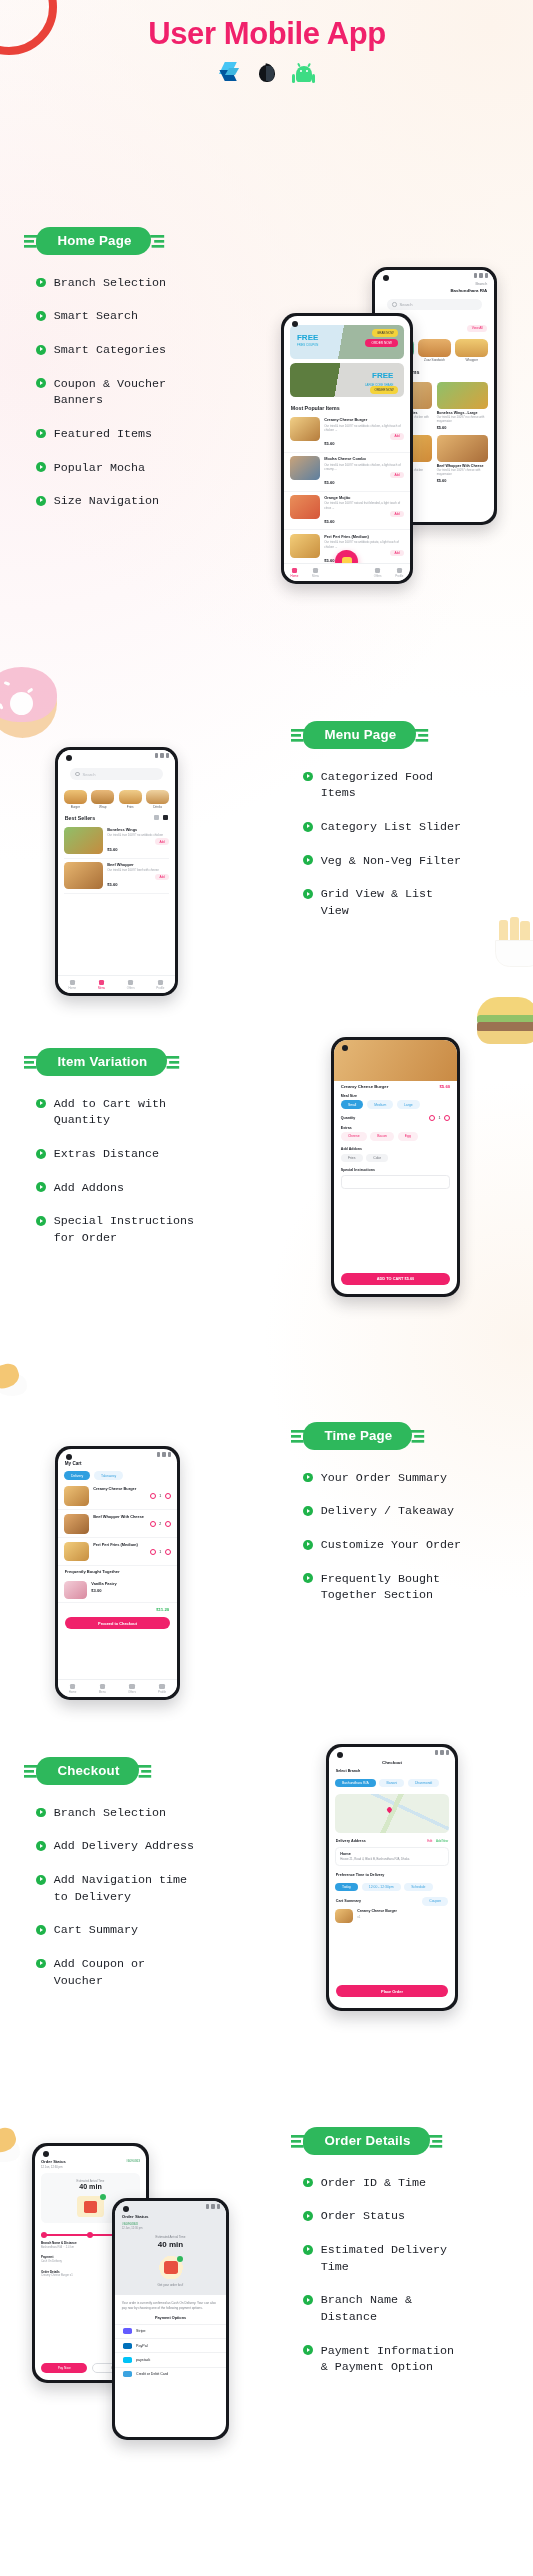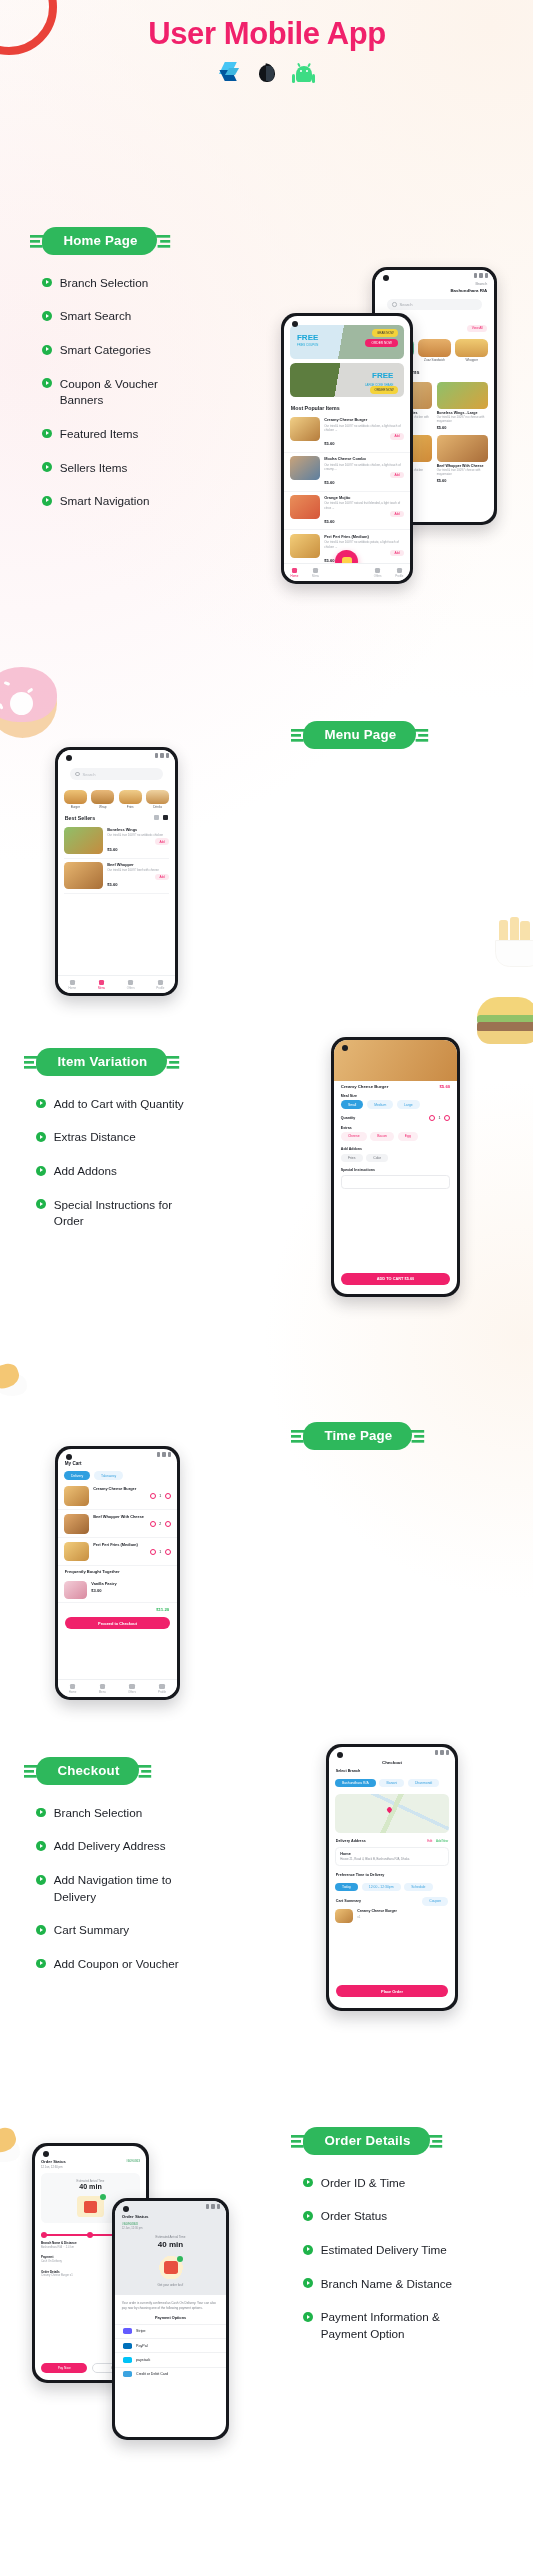--- a/index.html
+++ b/index.html
@@ -133,21 +133,21 @@
     top: 6.2px;
     width: 14.2px; height: 16px;
     background:
       linear-gradient(#2eb85c, #2eb85c) 0 1.8px / 100% 2.7px no-repeat,
       linear-gradient(#2eb85c, #2eb85c) 0 7.1px / 72% 2.7px no-repeat,
       linear-gradient(#2eb85c, #2eb85c) 0 11.6px / 90% 2.7px no-repeat;
   }
   .brush:before { left: -12.5px; }
   .brush:after  { right: -12.5px; transform: scaleX(-1); }
 
-  .feature-list { margin-top: 19.6px; list-style: none; }
+  .feature-list { margin-top: 19.6px; list-style: none; font-family: Liberation Mono, monospace; }
   .feature-item {
     position: relative;
     display: flex;
     align-items: flex-start;
     margin-bottom: 17px;
   }
   .bullet-icon {
     flex: 0 0 auto;
     width: 9.8px; height: 9.8px;
     margin: 2.7px 8px 0 0;
@@ -349,21 +349,21 @@
       <i class="ant" style="left:14.2px; transform:rotate(28deg);"></i>
       <i class="head"></i>
       <i class="eye" style="left:6.2px;"></i>
       <i class="eye" style="left:12.5px;"></i>
       <i class="body2"></i>
       <i class="arm" style="left:-1.8px;"></i>
       <i class="arm" style="left:18.7px;"></i>
     </span>
   </div>
 
-  <div class="feature-col" style="left:42px; top:227px;">
+  <div class="feature-col" style="left:36px; top:227px;">
     <div class="brush">Home Page</div>
     <ul class="feature-list">
       <li class="feature-item">
           <span class="bullet-icon"></span>
           <span class="feature-text">Branch Selection</span>
         </li>
       <li class="feature-item">
           <span class="bullet-icon"></span>
           <span class="feature-text">Smart Search</span>
         </li>
@@ -374,25 +374,25 @@
       <li class="feature-item">
           <span class="bullet-icon"></span>
           <span class="feature-text">Coupon &amp; Voucher Banners</span>
         </li>
       <li class="feature-item">
           <span class="bullet-icon"></span>
           <span class="feature-text">Featured Items</span>
         </li>
       <li class="feature-item">
           <span class="bullet-icon"></span>
-          <span class="feature-text">Sellers Items</span>
-        </li>
-      <li class="feature-item">
-          <span class="bullet-icon"></span>
-          <span class="feature-text">Smart Navigation</span>
+          <span class="feature-text">Popular Mocha</span>
+        </li>
+      <li class="feature-item">
+          <span class="bullet-icon"></span>
+          <span class="feature-text">Size Navigation</span>
         </li>
     </ul>
   </div>
 
   <div class="phone" style="left:372px; top:267px; width:125px; height:258px;">
     <div class="screen">
       <div class="punch"></div>
       <div class="statusbar">
           <span></span>
           <span></span>
@@ -514,20 +514,38 @@
         <div class="t"><i></i><span>Menu</span></div>
         <div style="width:27px"></div>
         <div class="t"><i></i><span>Offers</span></div>
         <div class="t"><i></i><span>Profile</span></div>
       </div>
     </div>
   </div>
 
   <div class="feature-col" style="left:303px; top:721px;">
     <div class="brush">Menu Page</div>
+    <ul class="feature-list">
+      <li class="feature-item">
+          <span class="bullet-icon"></span>
+          <span class="feature-text">Categorized Food Items</span>
+        </li>
+      <li class="feature-item">
+          <span class="bullet-icon"></span>
+          <span class="feature-text">Category List Slider</span>
+        </li>
+      <li class="feature-item">
+          <span class="bullet-icon"></span>
+          <span class="feature-text">Veg &amp; Non-Veg Filter</span>
+        </li>
+      <li class="feature-item">
+          <span class="bullet-icon"></span>
+          <span class="feature-text">Grid View &amp; List View</span>
+        </li>
+    </ul>
   </div>
 
   <div class="phone" style="left:55px; top:747px; width:123px; height:249px;">
     <div class="screen">
       <div class="punch"></div>
       <div class="statusbar">
           <span></span>
           <span></span>
           <span></span>
         </div>
@@ -647,20 +665,38 @@
         </div>
         <div style="font-size:3.6px;font-weight:bold;color:#20232a;margin-top:3.6px;">Special Instructions</div>
         <div style="margin-top:2.7px;height:14.2px;border:0.5px solid #e9eaed;border-radius:3.6px;"></div>
       </div>
       <div class="green-btn" style="position:absolute;bottom:4.4px;left:0;right:0;">ADD TO CART   $5.60</div>
     </div>
   </div>
 
   <div class="feature-col" style="left:303px; top:1422px;">
     <div class="brush">Time Page</div>
+    <ul class="feature-list">
+      <li class="feature-item">
+          <span class="bullet-icon"></span>
+          <span class="feature-text">Your Order Summary</span>
+        </li>
+      <li class="feature-item">
+          <span class="bullet-icon"></span>
+          <span class="feature-text">Delivery / Takeaway</span>
+        </li>
+      <li class="feature-item">
+          <span class="bullet-icon"></span>
+          <span class="feature-text">Customize Your Order</span>
+        </li>
+      <li class="feature-item">
+          <span class="bullet-icon"></span>
+          <span class="feature-text">Frequently Bought Together Section</span>
+        </li>
+    </ul>
   </div>
 
   <div class="phone" style="left:55px; top:1446px; width:125px; height:254px;">
     <div class="screen">
       <div class="punch"></div>
       <div class="statusbar">
           <span></span>
           <span></span>
           <span></span>
         </div>

